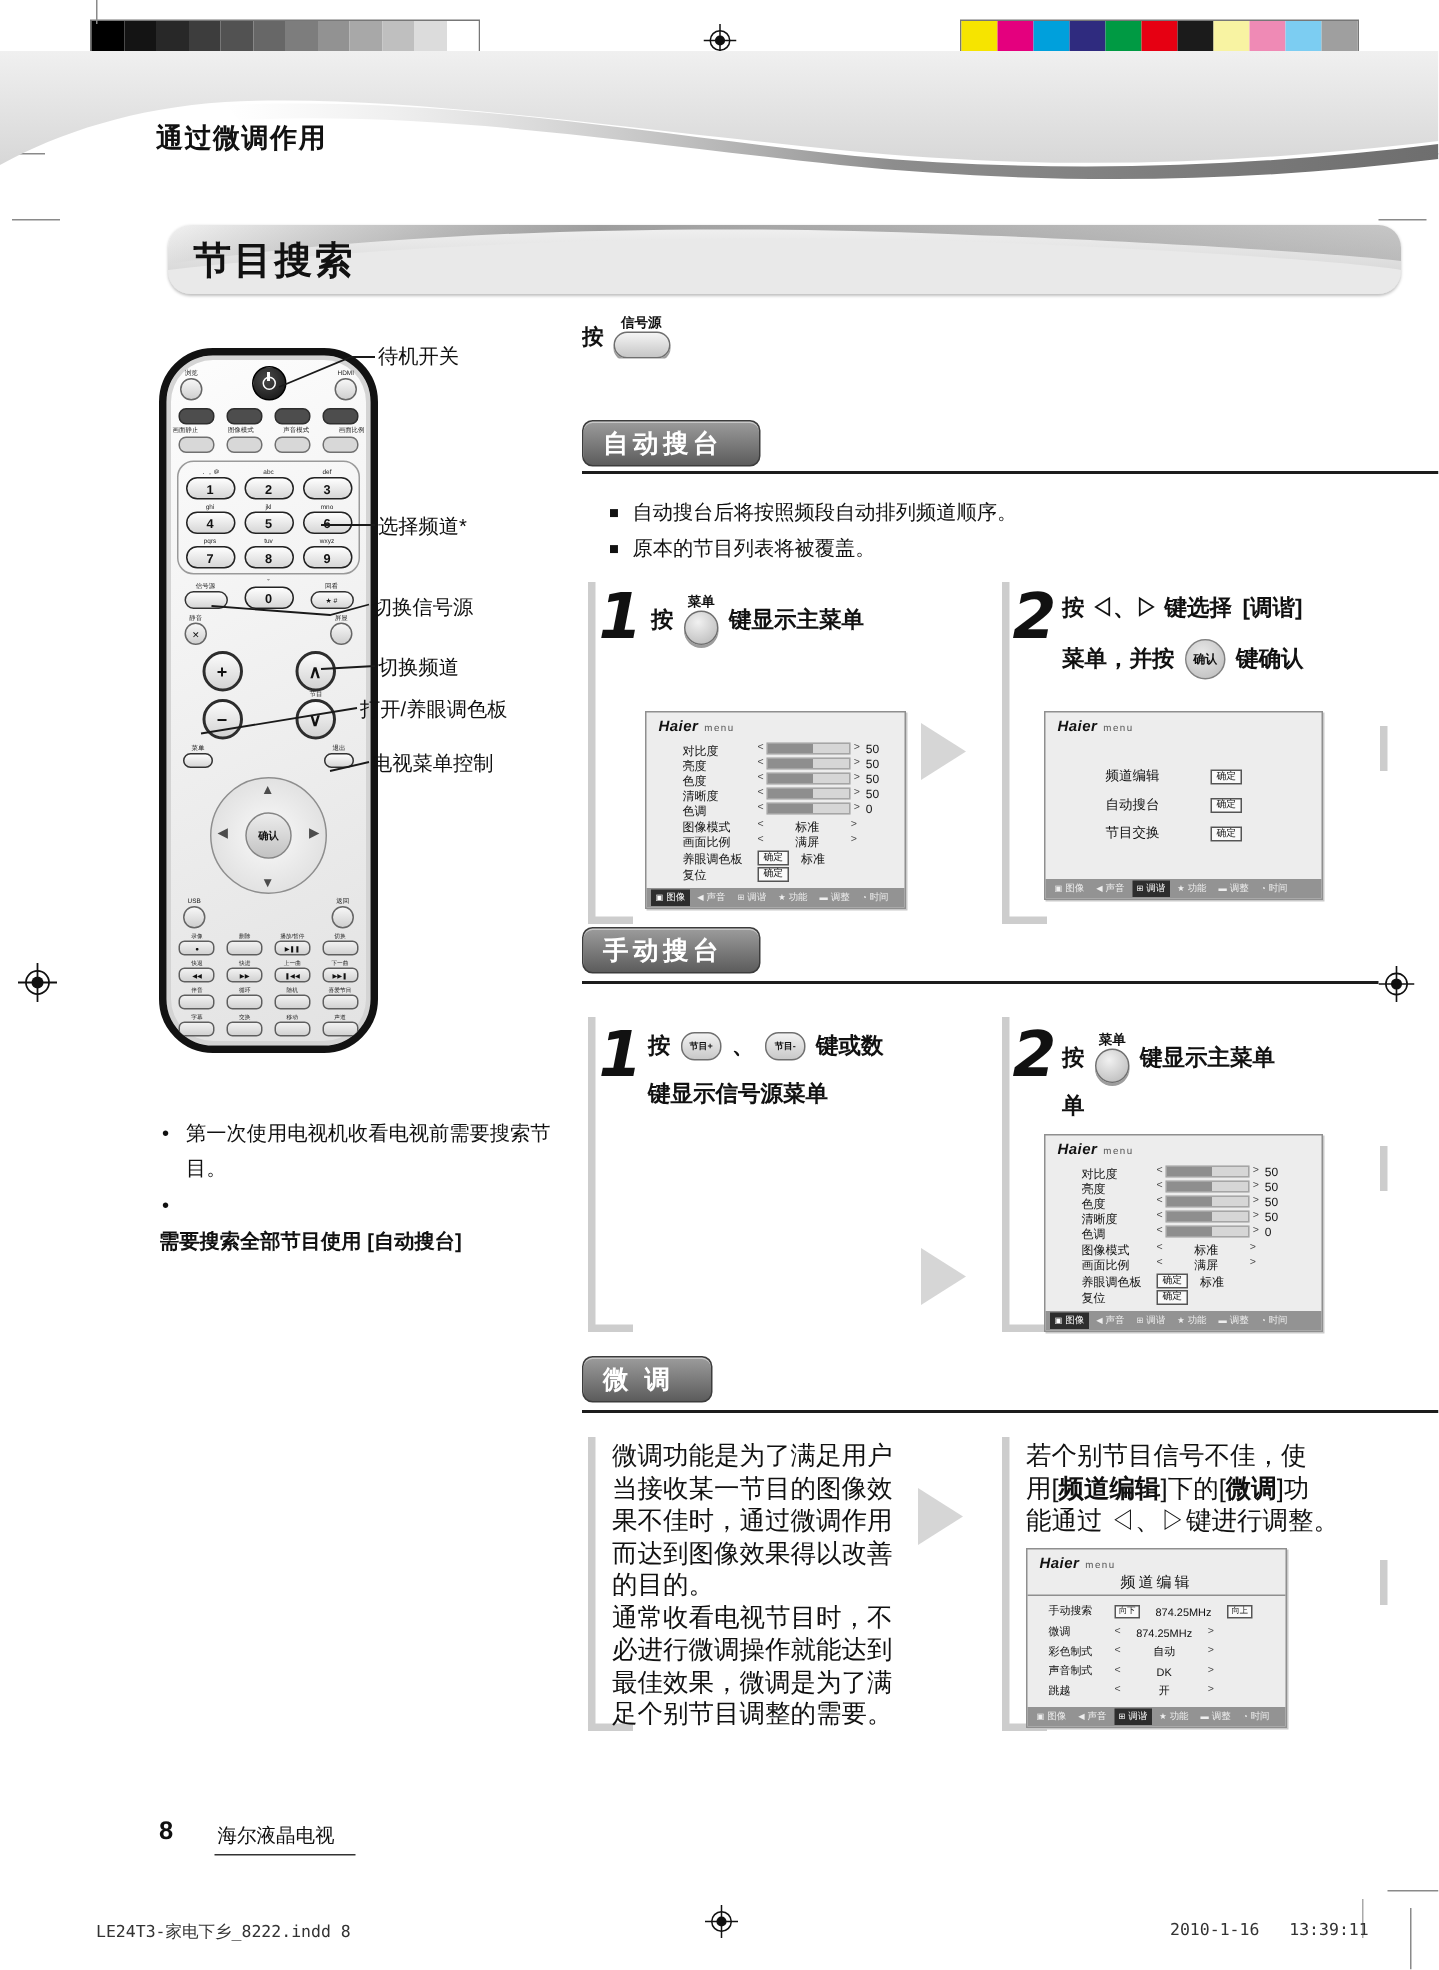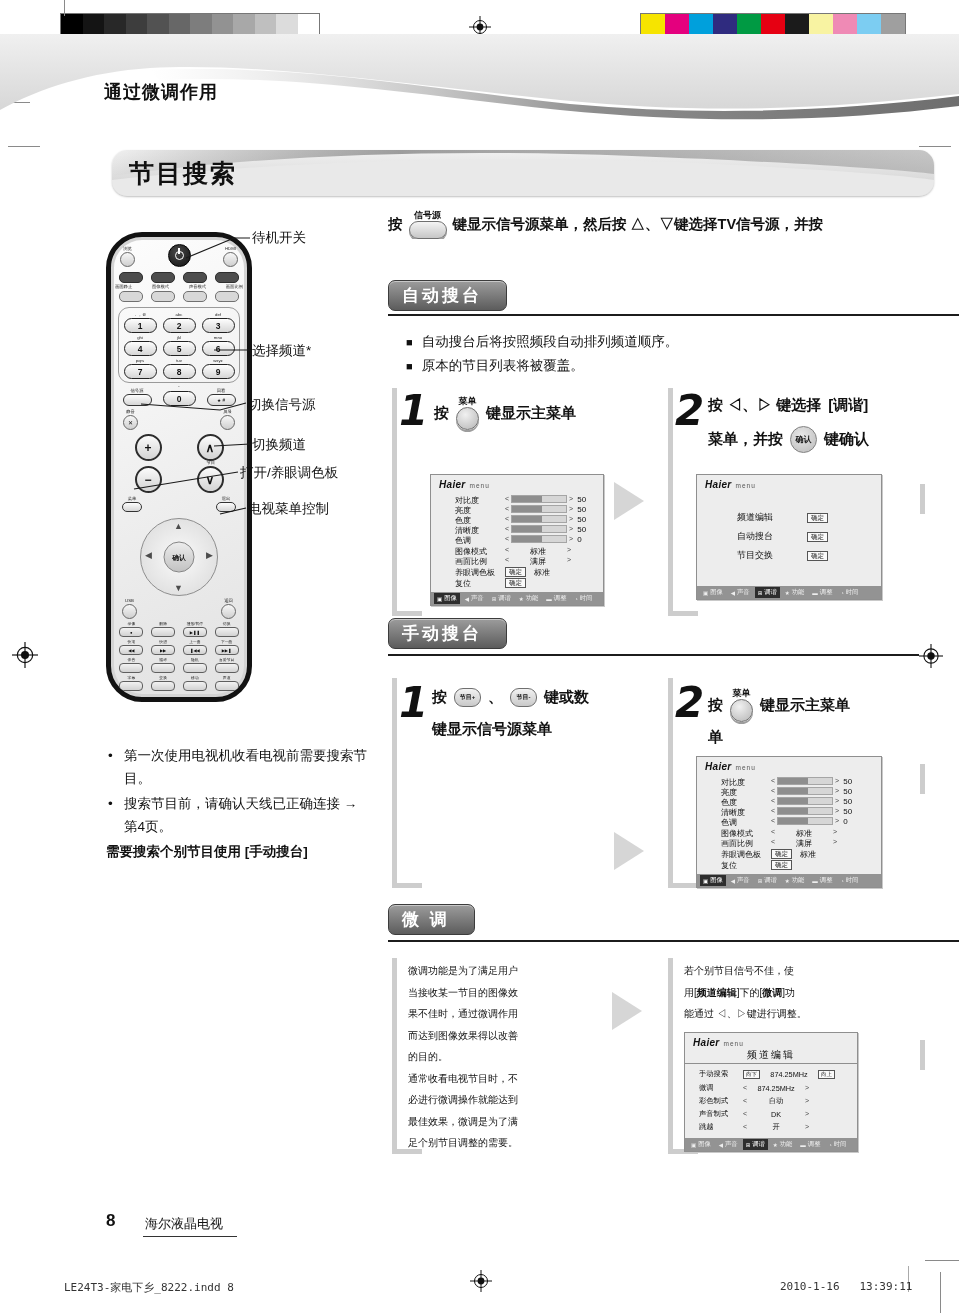--- a/index.html
+++ b/index.html
@@ -90,21 +90,21 @@
   .haier{font-family:"DejaVu Sans",sans-serif;font-style:italic;font-weight:900;font-size:17px;text-align:center;margin-top:9px;letter-spacing:.5px}
   .callout{position:absolute;font-size:13.5px;font-weight:400;white-space:nowrap}
 
   .notes{position:absolute;left:106px;top:744px;width:266px;font-size:13.5px;line-height:23px}
   .nline{position:relative;padding-left:18px;margin-bottom:2px}
   .nline .dot{position:absolute;left:2px;top:0}
   .nbold{font-weight:600;margin-top:6px}
   .nbold b{font-weight:800}
 
   .intro{position:absolute;left:388px;top:210px;width:571px;display:flex;align-items:center;gap:6px;font-size:14.5px;font-weight:600;white-space:nowrap;overflow:hidden}
-  .para{position:absolute;font-size:10px;line-height:21.5px;font-weight:500}
+  .para{position:absolute;font-size:17px;line-height:21.5px;font-weight:500}
   .pgnum{position:absolute;left:106px;top:1211px;font-size:17px;font-weight:700}
   .pgbrand{position:absolute;left:143px;top:1215px;font-size:13px;border-bottom:1px solid #333;padding:0 14px 3px 2px}
   .footer{position:absolute;font-size:11px;color:#333;font-family:"DejaVu Sans Mono",monospace}
 </style>
 </head>
 <body>
 
 <div class="strip" style="left:60px;top:13px">
   <i style="background: rgb(0, 0, 0);"></i>
     <i style="background: rgb(20, 20, 20);"></i>
@@ -413,31 +413,30 @@
     <polyline points="214,350 250,350"></polyline>
     <polyline points="141,404 220,410 246,403"></polyline>
     <polyline points="214,446 250,444"></polyline>
     <polyline points="134,489 238,472"></polyline>
     <polyline points="220,514 246,508"></polyline>
   </g>
 </svg>
 
 <div class="notes">
   <div class="nline"><span class="dot">•</span><span>第一次使用电视机收看电视前需要搜索节目。</span></div>
-  <div class="nline"><span class="dot">•</span><span>搜索节目前，请确认天线已正确连接 → 第4页。</span></div>
-  <div class="nbold" style="margin-top:0"><span>需要搜索个别节目使用 </span><b>[手动搜台]</b></div>
+  <div class="nline"><span class="dot">•</span></div>
+  <div class="nbold" style="margin-top:26px"><span>需要搜索全部节目使用 </span><b>[自动搜台]</b></div>
 </div>
 
 <div class="intro">
   <span>按</span>
   <span class="kbtn">
       <span class="kl">信号源</span>
       <span class="kpill"></span>
     </span>
-  <span>键显示信号源菜单，然后按 △、▽键选择TV信号源，并按</span>
 </div>
 
 <div class="secbar" style="left:388px;top:280px">
     <span>自动搜台</span>
   </div>
 <div class="rule" style="left:388px;top:314px;width:571px"></div>
 <div class="bullet" style="left:406px;top:330px">
     <span class="bsq">■</span>
     <span>自动搜台后将按照频段自动排列频道顺序。</span>
   </div>

